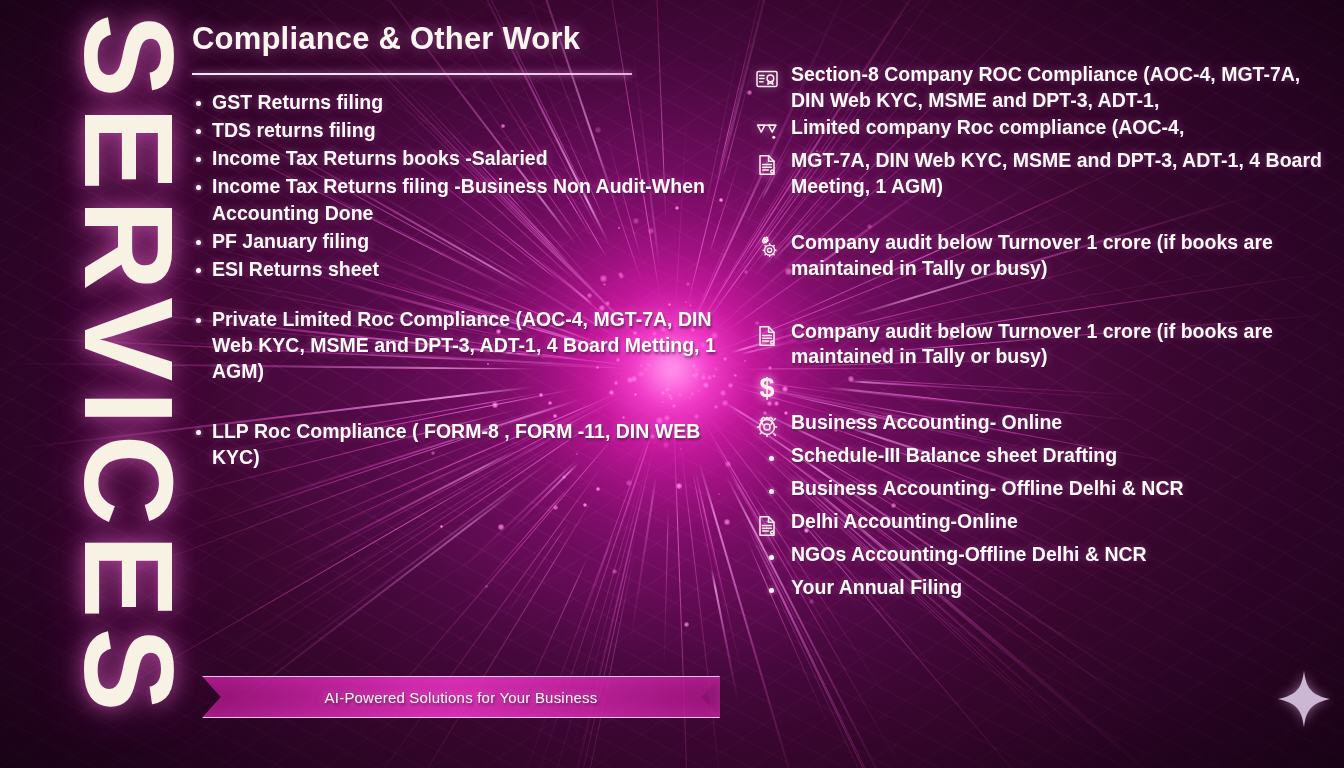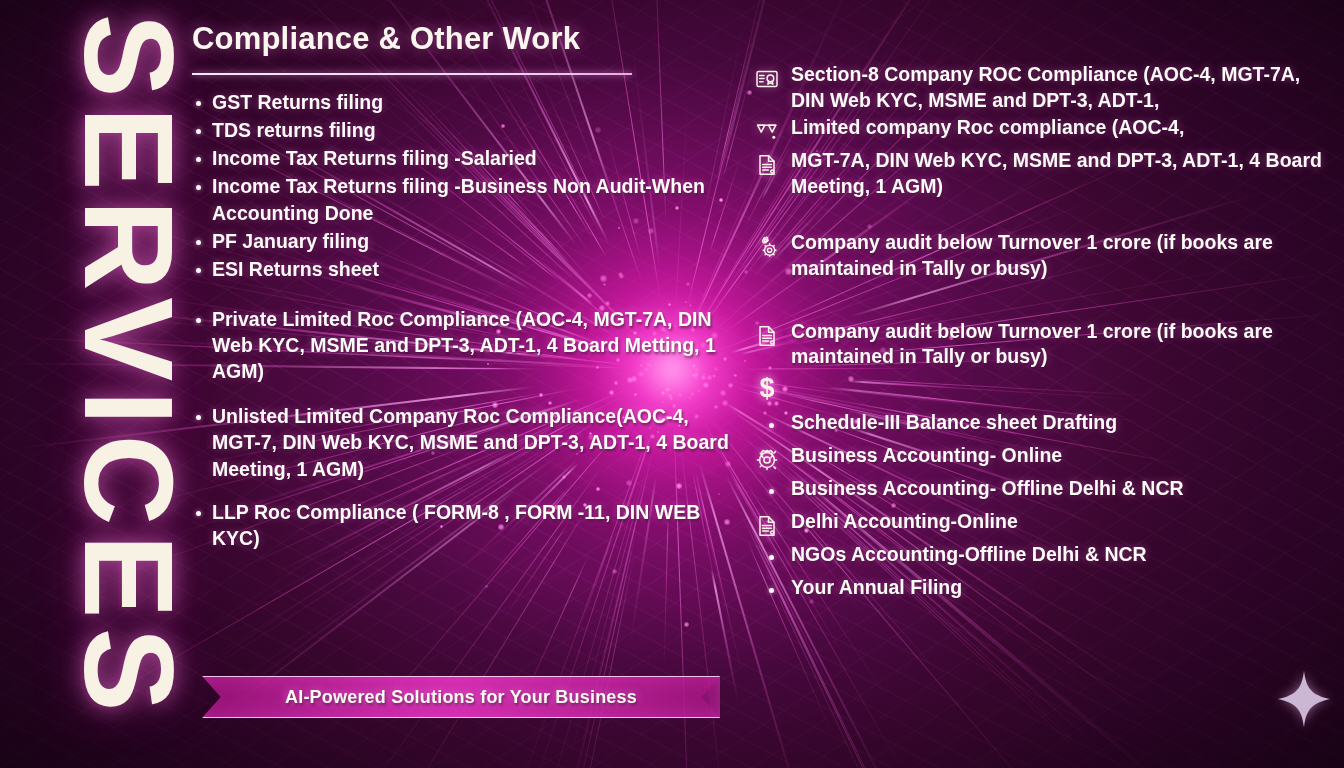--- a/index.html
+++ b/index.html
@@ -94,21 +94,21 @@
   .ribbon-inner{
     position:absolute;inset:0;
     clip-path:polygon(0 0,100% 0,96.4% 50%,100% 100%,0 100%,3.6% 50%);
     border:1.5px solid rgba(255,225,250,.85);
     box-sizing:border-box;
     background:linear-gradient(90deg, rgba(190,25,150,.35), rgba(246,60,205,.45) 50%, rgba(190,25,150,.35));
     box-shadow:0 0 14px rgba(255,120,235,.55);
   }
   .ribbon-text{
     position:relative;z-index:2;
-    font-size:18px;font-weight:700;color:#fdf8f2;letter-spacing:.2px;
+    font-size:15px;font-weight:400;color:#fdf8f2;letter-spacing:.2px;
     text-shadow:0 0 10px rgba(255,160,245,.6), 1px 2px 3px rgba(50,4,40,.7);
   }
 
   
   .right-col{position:absolute;left:752px;top:62px;width:570px;}
   .ritem{position:relative;display:flex;align-items:flex-start;gap:9px;margin-bottom:1px;}
   .ricon{
     flex:0 0 30px;width:30px;height:30px;margin-top:2px;
     display:flex;align-items:center;justify-content:center;
     color:#fbf3ea;filter:drop-shadow(0 0 5px rgba(255,150,240,.6));
@@ -519,33 +519,30 @@
 
   <div class="side-title">SERVICES</div>
 
   <div class="left-col">
     <div class="col-title">Compliance &amp; Other Work</div>
     <div class="title-rule"></div>
 
     <ul class="blist" id="left-g1">
         <li><span>GST Returns filing</span></li>
         <li><span>TDS returns filing</span></li>
-        <li><span>Income Tax Returns filing -Salaried</span></li>
+        <li><span>Income Tax Returns books -Salaried</span></li>
         <li><span>Income Tax Returns filing -Business Non Audit-When Accounting Done</span></li>
         <li><span>PF January filing</span></li>
         <li><span> ESI Returns sheet</span></li>
       </ul>
     <div class="gap-a"></div>
     <ul class="blist" id="left-g2">
         <li><span>Private Limited Roc Compliance (AOC-4, MGT-7A, DIN Web KYC, MSME and DPT-3, ADT-1, 4 Board Metting, 1 AGM)</span></li>
       </ul>
     <div class="gap-b"></div>
-    <ul class="blist" id="left-g3">
-        <li><span>Unlisted Limited Company Roc Compliance(AOC-4, MGT-7, DIN Web KYC, MSME and DPT-3, ADT-1, 4 Board Meeting, 1 AGM)</span></li>
-      </ul>
     <div class="gap-c"></div>
     <ul class="blist" id="left-g4">
         <li><span>LLP Roc Compliance ( FORM-8 , FORM -11, DIN WEB KYC)</span></li>
       </ul>
   </div>
 
   <div class="ribbon">
     <div class="ribbon-inner"></div>
     <span class="ribbon-text">AI-Powered Solutions for Your Business</span>
   </div>
@@ -623,33 +620,33 @@
       </div>
     <div class="ritem">
       <div class="ricon">
         <span class="dollar">$</span>
       </div>
       <div class="rtext"></div>
     </div>
     <div class="rgap3"></div>
     <div id="right-b4">
         <div class="ritem">
-          <div class="rbullet"></div>
-          <div class="rtext">Schedule-III Balance sheet Drafting</div>
-        </div>
-        <div class="ritem">
           <div class="ricon">
             <svg viewBox="0 0 24 24" fill="none" stroke="currentColor" stroke-width="1.5" stroke-linecap="round" stroke-linejoin="round">
               <path d="M12 2.6l2 .9 1.9-1.1 1.5 1.6-.9 2 1.1 1.9-1.6 1.5M12 2.6l-2 .9L8.1 2.4 6.6 4l.9 2-1.1 1.9L8 9.4"></path>
               <circle cx="12" cy="12" r="7.4"></circle>
               <circle cx="12" cy="12" r="3.1"></circle>
               <path d="M12 4.6V2.4M12 21.6v-2.2M4.6 12H2.4M21.6 12h-2.2M6.8 6.8L5.2 5.2M18.8 18.8l1.6 1.6M6.8 17.2L5.2 18.8M18.8 5.2l1.6-1.6"></path>
             </svg>
           </div>
           <div class="rtext">Business Accounting- Online</div>
+        </div>
+        <div class="ritem">
+          <div class="rbullet"></div>
+          <div class="rtext">Schedule-III Balance sheet Drafting</div>
         </div>
         <div class="ritem">
           <div class="rbullet"></div>
           <div class="rtext">Business Accounting- Offline Delhi &amp; NCR</div>
         </div>
         <div class="ritem">
           <div class="ricon">
             <svg viewBox="0 0 24 24" fill="none" stroke="currentColor" stroke-width="1.5" stroke-linecap="round" stroke-linejoin="round">
               <path d="M5 2.8h8.6L19 8.3v12.9H5z"></path>
               <path d="M13.6 2.8v5.5H19"></path>

